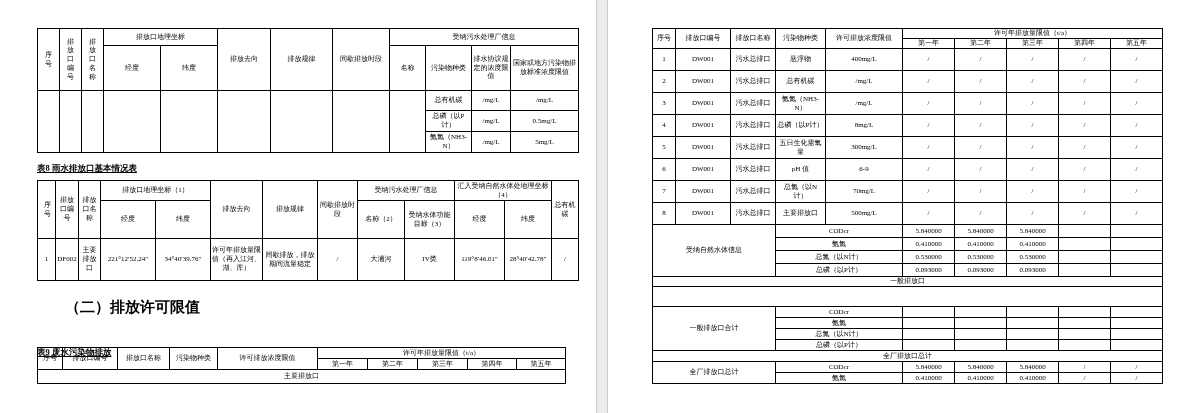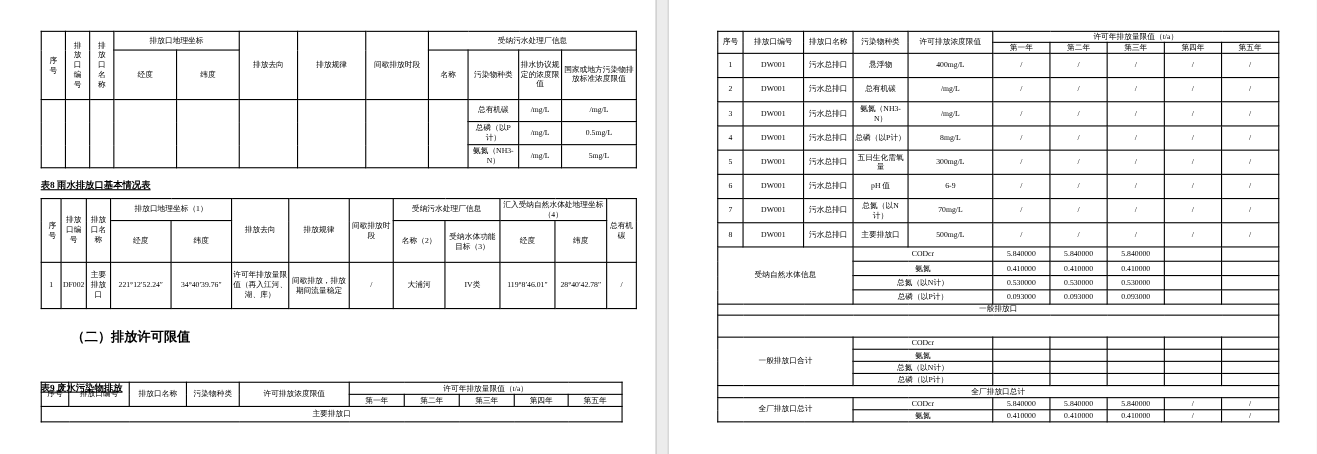--- a/index.html
+++ b/index.html
@@ -15,21 +15,21 @@
   #page-right { left:608px; width:589px; }
   .abs { position:absolute; }
   table { border-collapse:collapse; table-layout:fixed; width:100%; }
   td,th {
     border:1px solid #000; font-weight:normal; font-size:7px; line-height:1.3;
     text-align:center; vertical-align:middle; padding:0 1px; word-break:break-all;
     overflow:hidden;
   }
   .narrow { padding:0 6px; }
   .title { font-weight:bold; font-size:8.5px; text-align:left;text-decoration:underline; }
-  .heading { font-weight:bold; font-size:12px; }
+  .heading { font-weight:bold; font-size:15px; }
   .lh td, .lh th { line-height:1.25; }
 </style>
 </head>
 <body>
 
 <div class="page" id="page-left">
 
   <div class="abs" style="left:37px; top:28px; width:541px;">
     <table class="lh">
       <colgroup>

